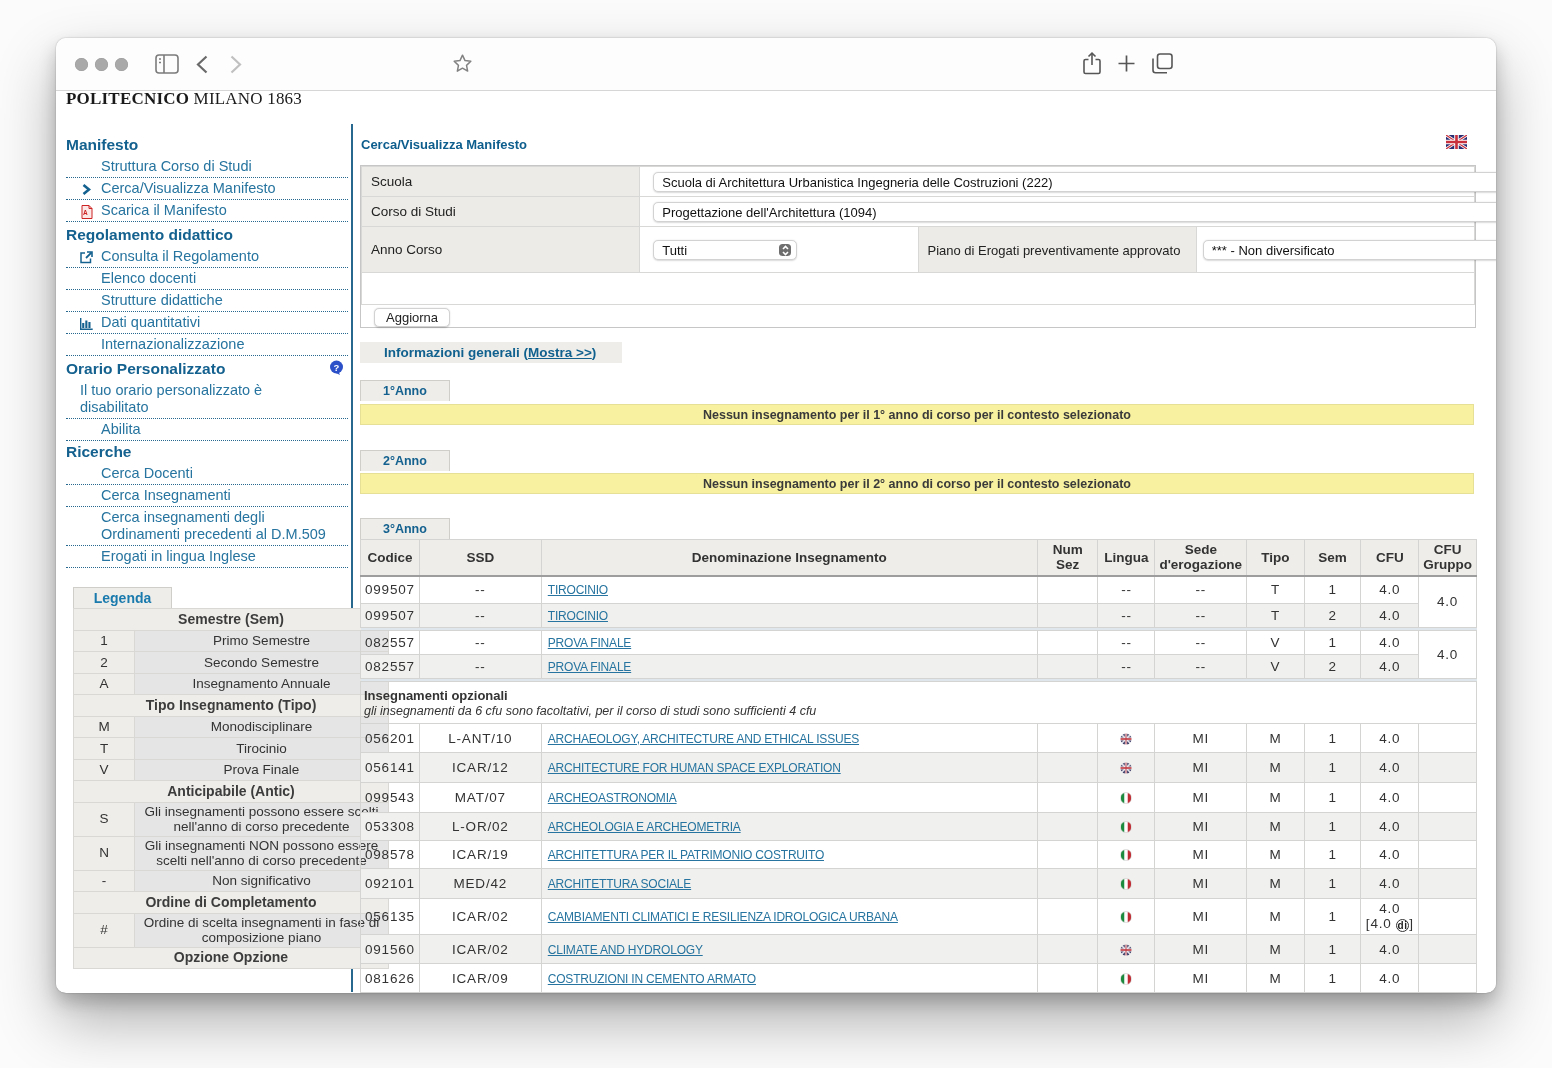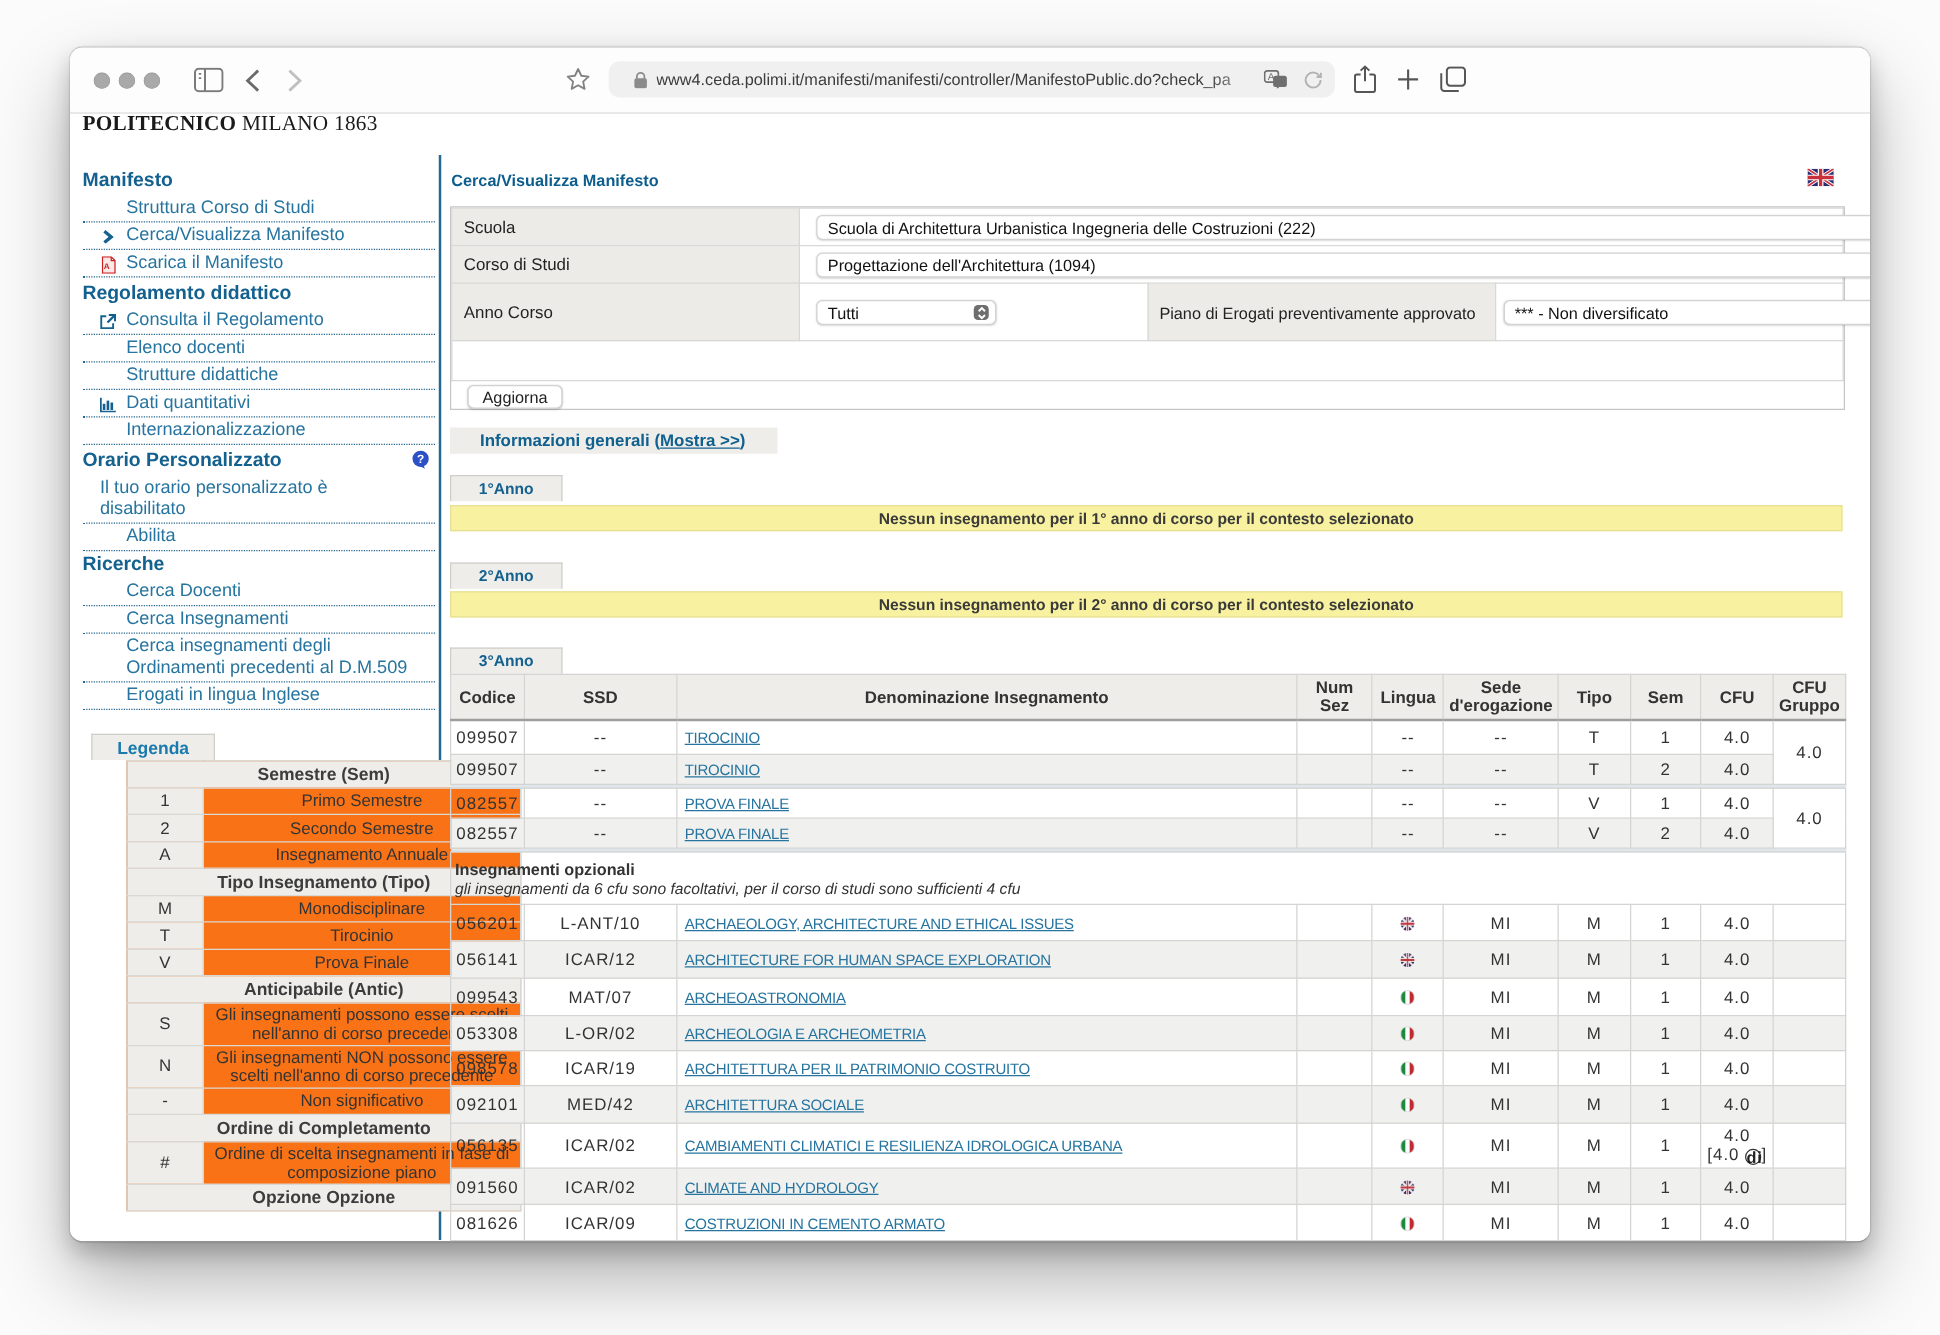--- a/index.html
+++ b/index.html
@@ -26,21 +26,21 @@
 .side { position:absolute; left:10px; top:45px; width:282px; }
 .sh { font-size:15.5px; font-weight:bold; color:#14618f; padding:4px 0 2px 0; line-height:18px; }
 .si { position:relative; font-size:14.5px; line-height:17px; color:#26749f; padding:2px 0 2px 35px;
   border-bottom:1px dotted #27688e; }
 .si .ic { position:absolute; left:16px; top:4px; }
 .siq { position:absolute; right:4px; top:4px; }
 
 .leg { position:absolute; left:17px; top:496px; width:267px; font-size:13.5px; }
 .legtab { width:99px; height:21px; background:#eeede9; border:1px solid #cfcec9; border-bottom:none;
   text-align:center; font-weight:bold; color:#1a7aad; font-size:14px; padding-top:2px; }
-table.legt { border-collapse:collapse; width:316px; background:#f97316;margin-left:28px; }
+table.legt { border-collapse:collapse; width:316px; background:#e5e5e5; }
 table.legt td { border:1px solid #d9d8d4; padding:1px 3px; text-align:center; color:#333; height:21.5px; font-size:13.5px; line-height:15.5px;}
 table.legt td.h { background:#eeede9; font-weight:bold; font-size:14px; color:#3c3c3c; }
 table.legt td.k { background:#eeede9; width:61px; }
 
 .main { position:absolute; left:304px; top:0; width:1117px; }
 .mtitle { position:absolute; left:1px; top:46px; font-size:13px; font-weight:bold; color:#0d5d8d; }
 .ukflag { position:absolute; left:1086px; top:44px; }
 .formbox { position:absolute; left:0; top:74px; width:1116px; height:163px; border:1px solid #c6c6c6; background:#fff; }
 .formbox table { border-collapse:collapse; width:100%; table-layout:fixed; }
 .formbox td { border:1px solid #d8d8d6; font-size:13.5px; color:#222; padding:0 9px; }
@@ -86,37 +86,20 @@
     </svg>
     <svg class="ticon" style="left:140px;top:17px" width="12" height="19" viewBox="0 0 12 19" fill="none" stroke="#6a6a6a" stroke-width="2.2">
       <polyline points="10.5,1.5 2,9.5 10.5,17.5"></polyline>
     </svg>
     <svg class="ticon" style="left:174px;top:17px" width="12" height="19" viewBox="0 0 12 19" fill="none" stroke="#c0c0c0" stroke-width="2.2">
       <polyline points="1.5,1.5 10,9.5 1.5,17.5"></polyline>
     </svg>
     <svg class="ticon" style="left:396px;top:15px" width="21" height="21" viewBox="0 0 24 24" fill="none" stroke="#828282" stroke-width="1.7">
       <path d="M12 2.5l2.9 6.2 6.6 0.8-4.9 4.6 1.3 6.6-5.9-3.3-5.9 3.3 1.3-6.6-4.9-4.6 6.6-0.8z" stroke-linejoin="round"></path>
     </svg>
-    <div class="urlbar">
-      <svg style="position:absolute;left:20px;top:8px" width="11" height="14" viewBox="0 0 11 14" fill="#8b8b8b">
-        <rect x="0.5" y="5.5" width="10" height="8" rx="1.5"></rect>
-        <path d="M2.5 6V4.2a3 3 0 0 1 6 0V6" fill="none" stroke="#8b8b8b" stroke-width="1.4"></path>
-      </svg>
-      <div class="urltxt">www4.ceda.polimi.it/manifesti/manifesti/controller/ManifestoPublic.do?check_pa</div>
-      <svg style="position:absolute;right:38px;top:7px" width="19" height="15" viewBox="0 0 19 15">
-        <rect x="0.7" y="0.7" width="11" height="9" rx="2" fill="none" stroke="#6f6f6f" stroke-width="1.3"></rect>
-        <text x="3.2" y="8.3" font-size="8" fill="#6f6f6f" font-family="Liberation Sans">A</text>
-        <rect x="7.5" y="4.5" width="11" height="9" rx="2" fill="#6f6f6f"></rect>
-        <path d="M10 14.5l2-2.3v2.3z" fill="#6f6f6f"></path>
-      </svg>
-      <svg style="position:absolute;right:10px;top:7px" width="15" height="15" viewBox="0 0 15 15" fill="none" stroke="#b3b3b3" stroke-width="1.5">
-        <path d="M12.8 5.2A6 6 0 1 0 13.5 8"></path>
-        <path d="M13.7 2.2v3.4h-3.4" fill="none"></path>
-      </svg>
-    </div>
     <svg class="ticon" style="left:1027px;top:14px" width="18" height="23" viewBox="0 0 18 23" fill="none" stroke="#565656" stroke-width="1.6">
       <path d="M5.5 7.5H2.5a1.5 1.5 0 0 0-1.5 1.5v11a1.5 1.5 0 0 0 1.5 1.5h13a1.5 1.5 0 0 0 1.5-1.5V9a1.5 1.5 0 0 0-1.5-1.5h-3"></path>
       <line x1="9" y1="1.2" x2="9" y2="13"></line>
       <polyline points="5.5,4.5 9,1.2 12.5,4.5"></polyline>
     </svg>
     <svg class="ticon" style="left:1062px;top:17px" width="17" height="17" viewBox="0 0 17 17" stroke="#565656" stroke-width="1.7">
       <line x1="8.5" y1="0.5" x2="8.5" y2="16.5"></line>
         <line x1="0.5" y1="8.5" x2="16.5" y2="8.5"></line>
     </svg>
     <svg class="ticon" style="left:1096px;top:15px" width="21" height="21" viewBox="0 0 21 21" fill="none" stroke="#565656" stroke-width="1.6">
@@ -474,21 +457,21 @@
               <td>056135</td>
               <td>ICAR/02</td>
               <td class="nm"><a href="#">CAMBIAMENTI CLIMATICI E RESILIENZA IDROLOGICA URBANA</a></td>
               <td></td>
               <td><svg width="12" height="12" viewBox="0 0 11 11" style="vertical-align:-2px">
                   <use href="#flag-it"></use>
                 </svg></td>
               <td>MI</td>
               <td>M</td>
               <td>1</td>
-              <td style="line-height:15px;padding:0">4.0<br><span style="white-space:nowrap">[4.0 <span style="display:inline-block;width:13px;height:13px;border:1.3px solid #333;border-radius:50%;font-size:13px;font-weight:bold;color:#222;line-height:12px;vertical-align:-1.5px;text-align:center">di</span>]</span></td>
+              <td style="line-height:15px;padding:0">4.0<br><span style="white-space:nowrap">[4.0 <span style="display:inline-block;width:13px;height:13px;border:1.3px solid #333;border-radius:50%;font-size:10px;font-weight:bold;color:#222;line-height:12px;vertical-align:-1.5px;text-align:center">di</span>]</span></td>
               <td></td>
             </tr>
         <tr class="alt" style="height:29px">
               <td>091560</td>
               <td>ICAR/02</td>
               <td class="nm"><a href="#">CLIMATE AND HYDROLOGY</a></td>
               <td></td>
               <td><svg width="12" height="12" viewBox="0 0 11 11" style="vertical-align:-2px">
                   <use href="#flag-uk"></use>
                 </svg></td>

